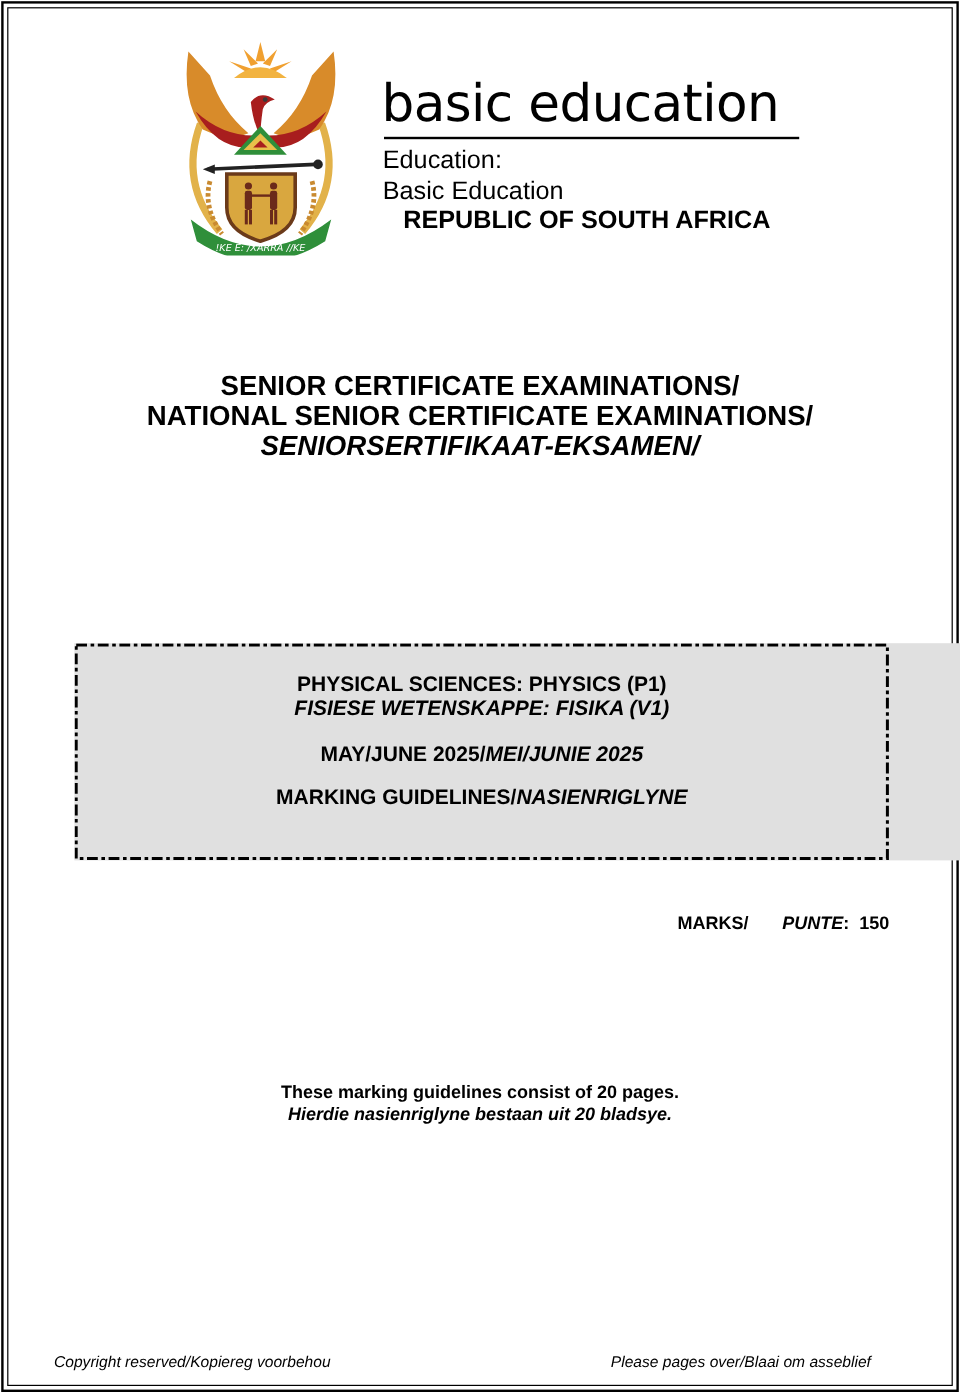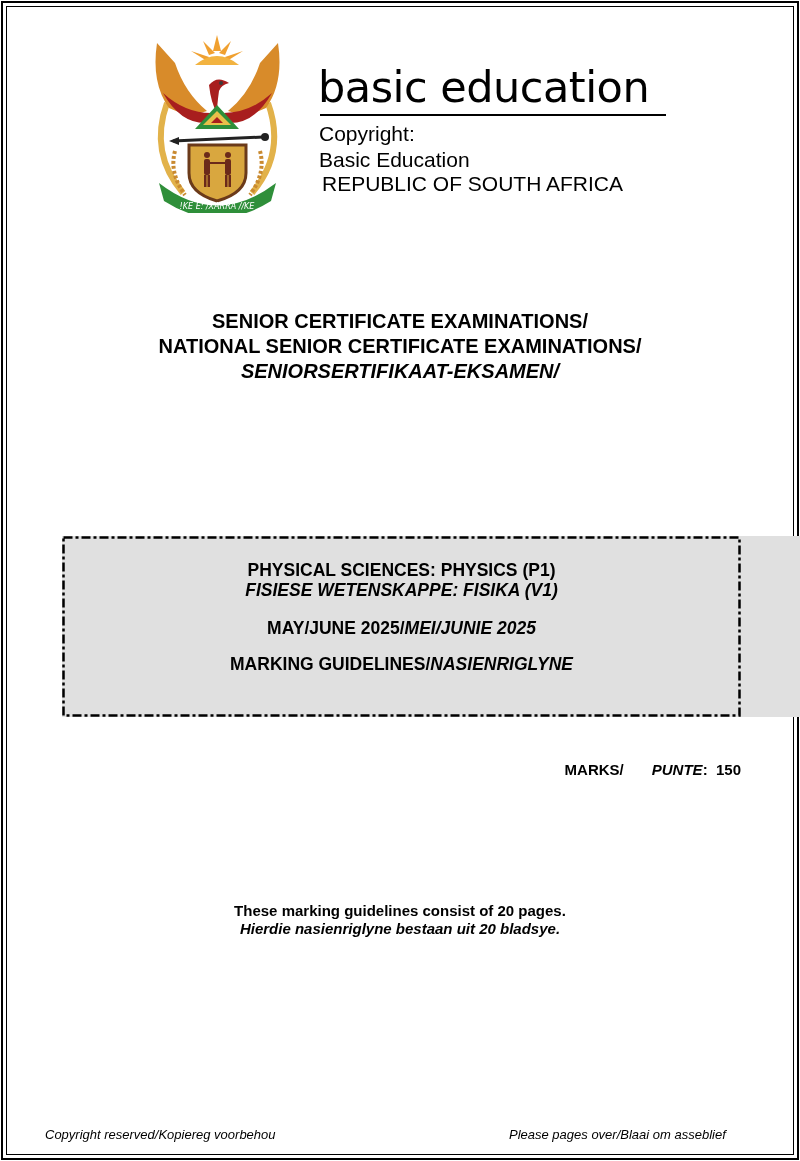--- a/index.html
+++ b/index.html
@@ -6,23 +6,23 @@
   body { width: 800px; height: 1161px; position: relative; overflow: hidden; font-family: "Liberation Sans", sans-serif; color: #000; }
   .frame-outer { position: absolute; left: 1px; top: 1px; width: 794px; height: 1155px; border: 2px solid #000; }
   .frame-inner { position: absolute; left: 6px; top: 6px; width: 786px; height: 1147px; border: 1px solid #000; }
 
   .crest { position: absolute; left: 145px; top: 33px; width: 145px; height: 180px; }
   .brand { position: absolute; left: 318px; top: 62px; width: 350px; }
   .brand-title { font-family: "DejaVu Sans", sans-serif; font-size: 43px; line-height: 50px; letter-spacing: -0.5px; white-space: nowrap; font-weight: normal; }
   .brand-rule { position: absolute; left: 2px; top: 52px; width: 346px; height: 2px; background: #000; }
   .brand-dept { position: absolute; left: 1px; top: 60px; font-size: 21px; line-height: 23px; white-space: nowrap; }
   .brand-dept2 { position: absolute; left: 1px; top: 86px; font-size: 21px; line-height: 23px; white-space: nowrap; }
-  .brand-rsa { position: absolute; left: 4px; top: 110px; font-size: 21px; line-height: 24px; font-weight: normal; white-space: nowrap; }
+  .brand-rsa { position: absolute; left: 18px; top: 110px; font-size: 21px; line-height: 24px; font-weight: bold; white-space: nowrap; }
 
-  .exam-heading { position: absolute; left: 0; top: 309px; width: 800px; text-align: center; font-weight: bold; font-size: 20px; line-height: 25px; }
+  .exam-heading { position: absolute; left: 0; top: 309px; width: 800px; text-align: center; font-weight: bold; font-size: 23px; line-height: 25px; }
   .exam-heading .it { font-style: italic; }
 
   .subject-box { position: absolute; left: 62px; top: 536px; width: 792px; height: 181px; background: #e0e0e0; }
   .subject-box svg.dash { position: absolute; left: 0; top: 0; }
   .subject-text { position: absolute; left: 0; top: 24px; width: 679px; text-align: center; font-weight: bold; font-size: 17.5px; line-height: 20px; }
   .subject-text .it { font-style: italic; }
   .sub-gap1 { height: 18px; }
   .sub-gap2 { height: 16px; }
 
   .marks { position: absolute; right: 59px; top: 761px; font-size: 15px; font-weight: bold; white-space: nowrap; }
@@ -89,21 +89,21 @@
     </g>
 
     <path d="M14 150 Q72 195 131 150 L126 168 Q72 202 19 168 Z" fill="#2f8f3a"></path>
     <text x="72" y="176" font-family="DejaVu Sans, sans-serif" font-size="8" font-style="italic" fill="#ffffff" text-anchor="middle">!KE E: /XARRA //KE</text>
   </svg>
 </div>
 
 <div class="brand">
   <div class="brand-title">basic education</div>
   <div class="brand-rule"></div>
-  <div class="brand-dept">Copyright:</div>
+  <div class="brand-dept">Education:</div>
   <div class="brand-dept2">Basic Education</div>
   <div class="brand-rsa">REPUBLIC OF SOUTH AFRICA</div>
 </div>
 
 <div class="exam-heading">
   <div>SENIOR CERTIFICATE EXAMINATIONS/</div>
   <div>NATIONAL SENIOR CERTIFICATE EXAMINATIONS/</div>
   <div class="it">SENIORSERTIFIKAAT-EKSAMEN/</div>
 </div>
 

